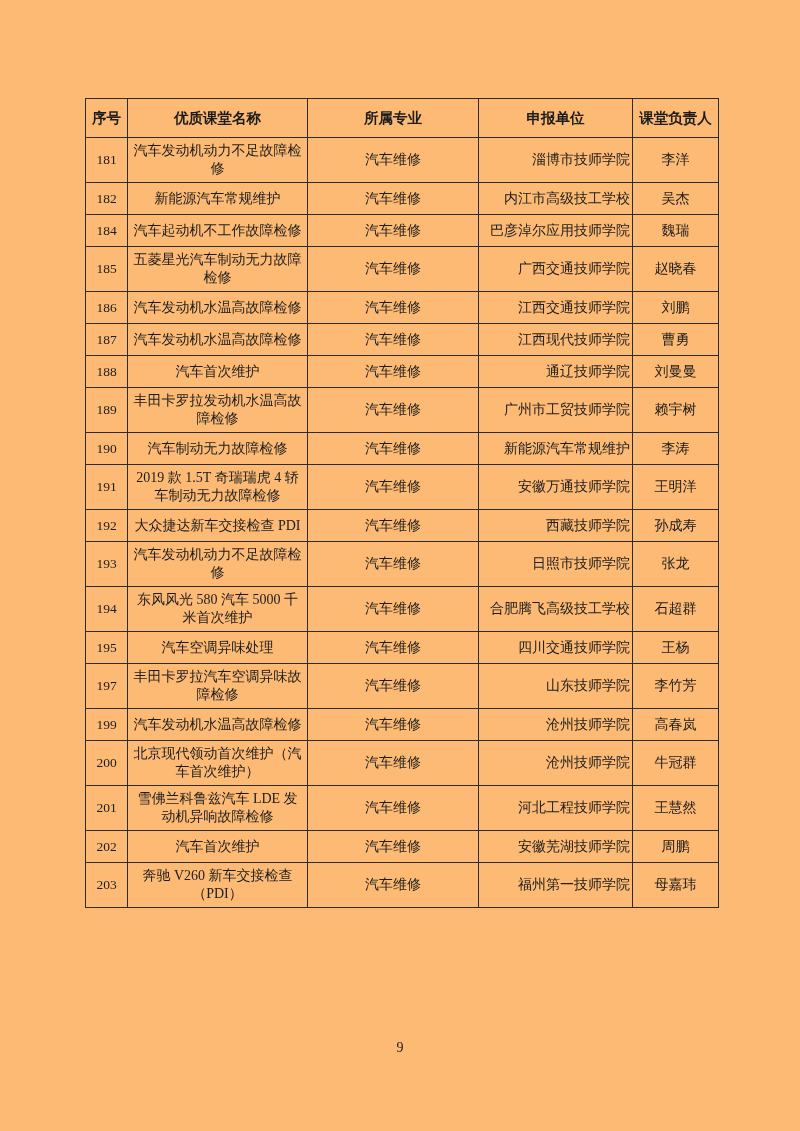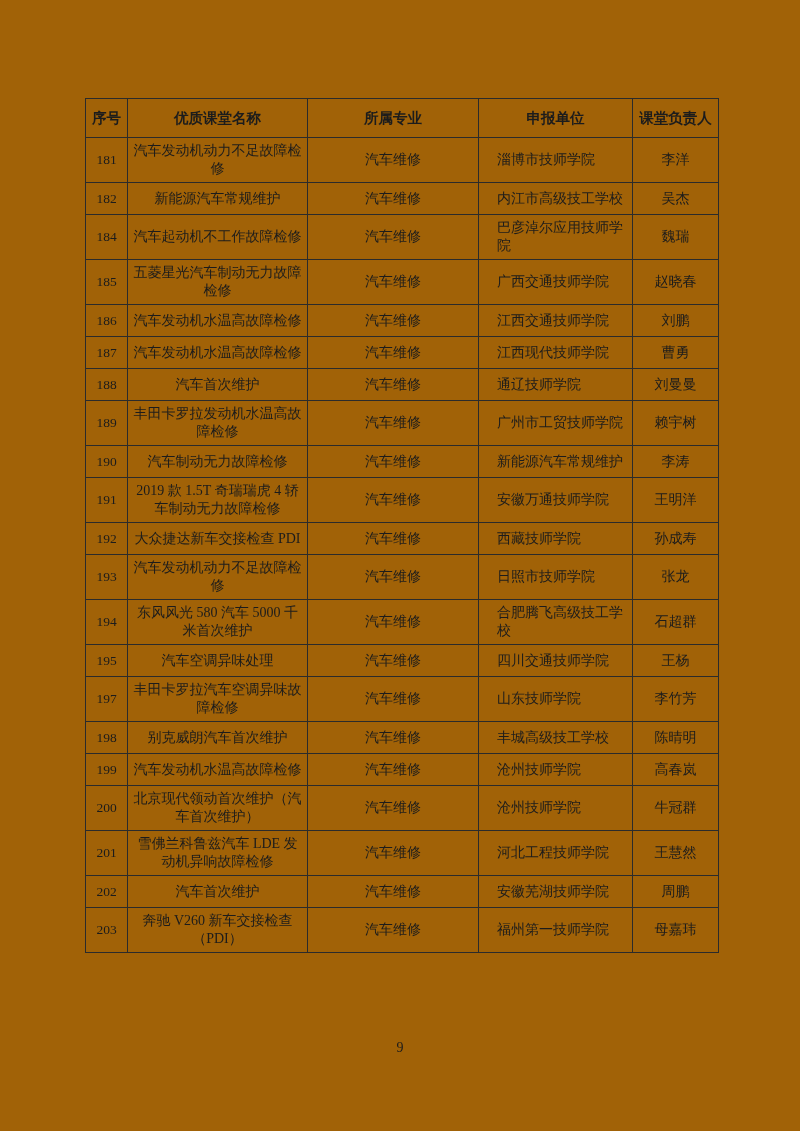--- a/index.html
+++ b/index.html
@@ -4,21 +4,21 @@
 <style>
   html, body {
     margin: 0;
     padding: 0;
     background: #ffffff;
   }
   .sheet {
     position: relative;
     width: 800px;
     height: 1131px;
-    background: #a16207;
+    background: #fdba74;
     overflow: hidden;
     font-family: "Liberation Serif", "DejaVu Serif", serif;
     color: #1c1c1c;
   }
   table.course-table {
     position: absolute;
     left: 85px;
     top: 98px;
     width: 633px;
     table-layout: fixed;
@@ -47,22 +47,22 @@
     font-size: 14px;
     line-height: 18px;
     padding: 4px 4px;
     text-align: center;
     word-break: break-all;
   }
   .course-table td.col-no {
     font-size: 13.5px;
   }
   .course-table td.col-unit {
-    text-align: left;
-    padding-left: 18px;
+    text-align: right;
+    padding-left: 4px;
     padding-right: 2px;
   }
   .page-number {
     position: absolute;
     top: 1040px;
     left: 0;
     width: 800px;
     text-align: center;
     font-size: 14px;
     font-family: "Liberation Serif", "DejaVu Serif", serif;
@@ -191,27 +191,20 @@
     <td class="col-leader">王杨</td>
   </tr>
         <tr>
     <td class="col-no">197</td>
     <td class="col-name">丰田卡罗拉汽车空调异味故障检修</td>
     <td class="col-major">汽车维修</td>
     <td class="col-unit">山东技师学院</td>
     <td class="col-leader">李竹芳</td>
   </tr>
         <tr>
-    <td class="col-no">198</td>
-    <td class="col-name">别克威朗汽车首次维护</td>
-    <td class="col-major">汽车维修</td>
-    <td class="col-unit">丰城高级技工学校</td>
-    <td class="col-leader">陈晴明</td>
-  </tr>
-        <tr>
     <td class="col-no">199</td>
     <td class="col-name">汽车发动机水温高故障检修</td>
     <td class="col-major">汽车维修</td>
     <td class="col-unit">沧州技师学院</td>
     <td class="col-leader">高春岚</td>
   </tr>
         <tr>
     <td class="col-no">200</td>
     <td class="col-name">北京现代领动首次维护（汽车首次维护）</td>
     <td class="col-major">汽车维修</td>

